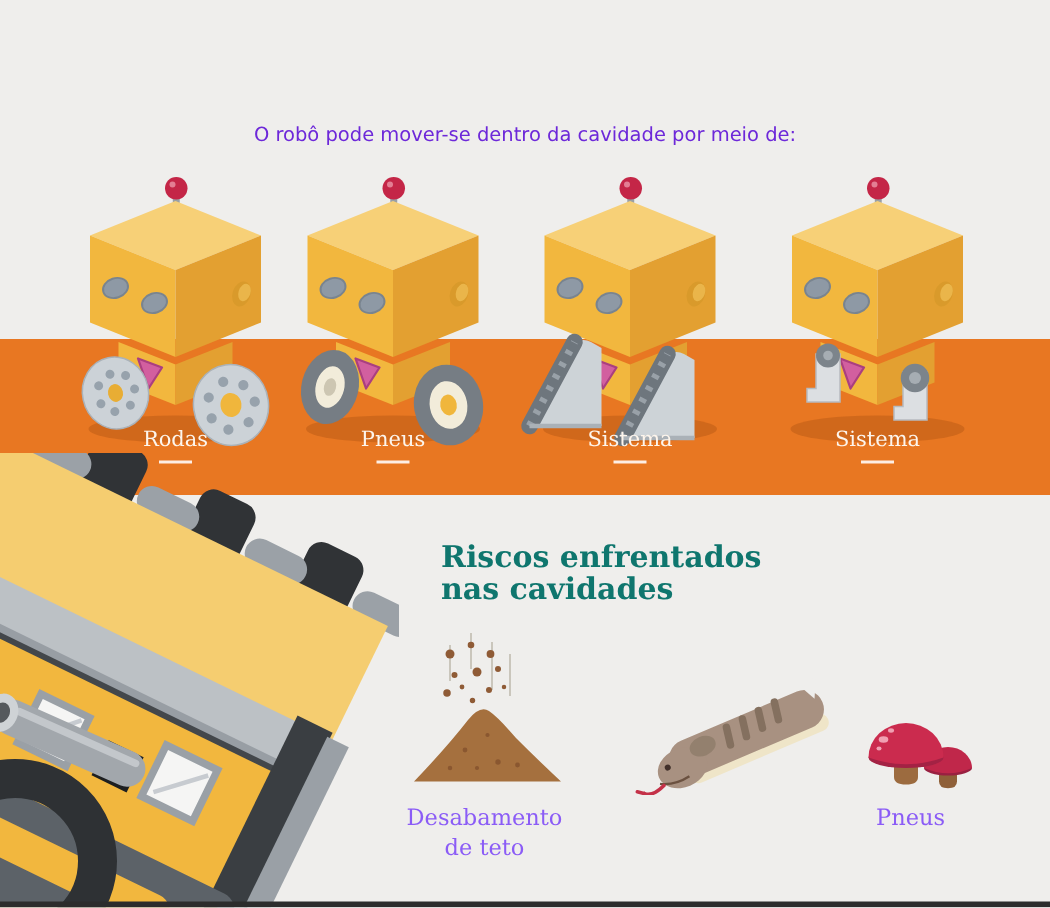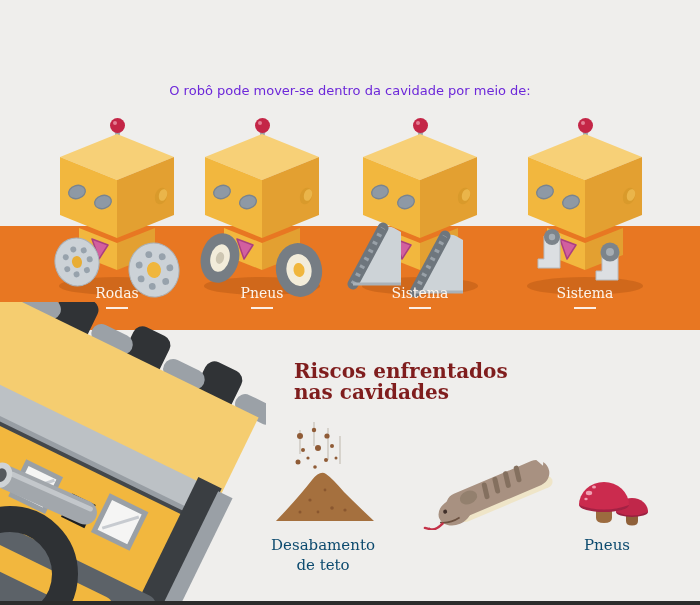--- a/index.html
+++ b/index.html
@@ -21,26 +21,26 @@
   .robot-label{
     position:absolute;top:285px;width:120px;text-align:center;
     font-size:14px;color:#fdf5ec;
   }
   .robot-label::after{
     content:"";display:block;width:22px;height:2px;margin:6px auto 0;
     background:rgba(255,255,255,.88);
   }
   #risks-heading{
     left:294px;top:361px;width:260px;
-    font-size:20px;font-weight:bold;line-height:21px;color:#7f1d1d;
+    font-size:20px;font-weight:bold;line-height:21px;color:#0f766e;
     white-space:pre-line;
   }
   .risk-label{
     position:absolute;top:535px;text-align:center;
-    font-size:15px;line-height:20px;color:#0c4a6e;white-space:pre-line;
+    font-size:15px;line-height:20px;color:#8b5cf6;white-space:pre-line;
   }
   #bottom-bar{left:0;top:601px;width:700px;height:4px;background:#2c2c2c;}
   svg{display:block;}
 </style>
 </head>
 <body>
 
 <div id="stage">
 
   <svg width="0" height="0" style="position:absolute" aria-hidden="true">

